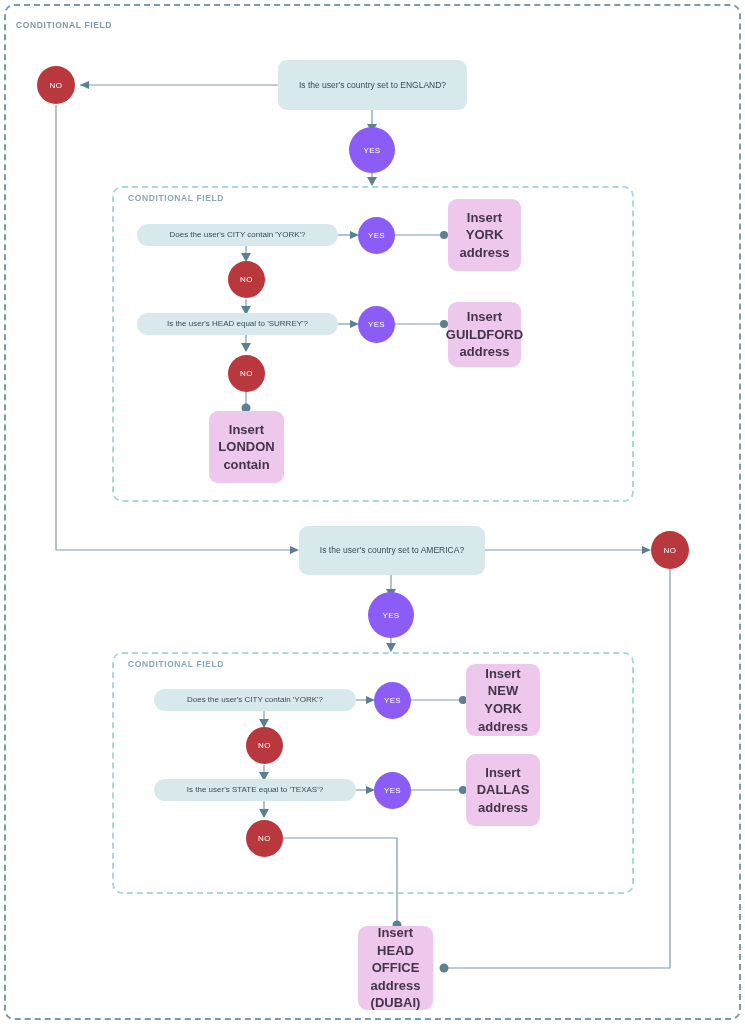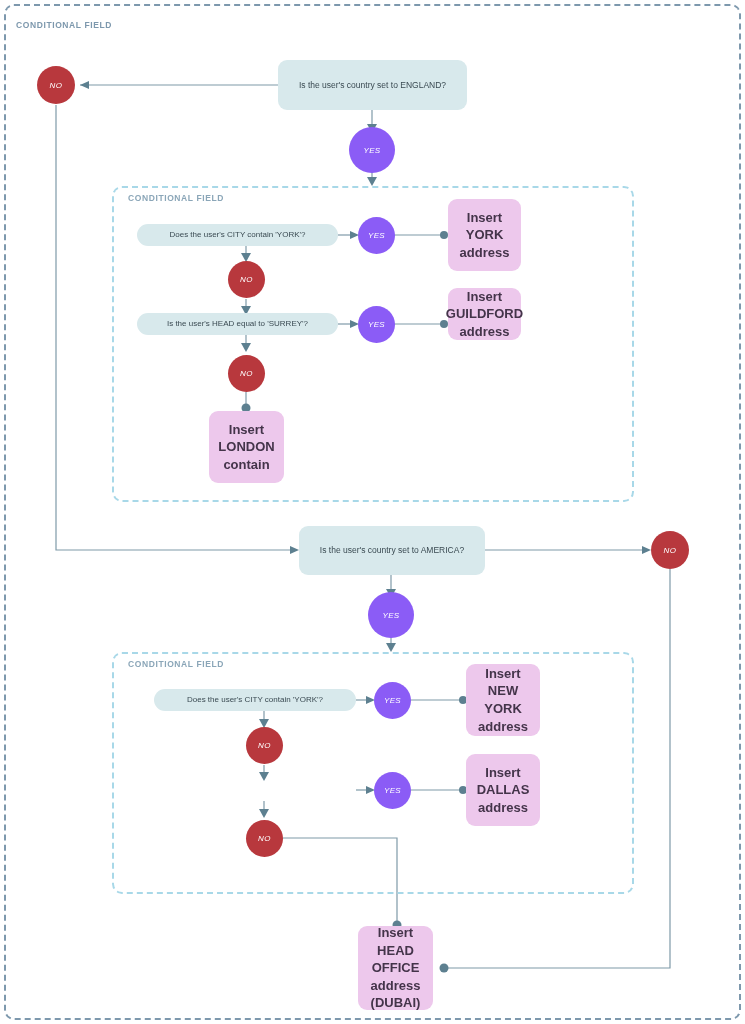--- a/index.html
+++ b/index.html
@@ -67,21 +67,20 @@
   .circle {
     position: absolute;
     border-radius: 50%;
     display: flex;
     align-items: center;
     justify-content: center;
     color: #ffffff;
     font-size: 8px;
     letter-spacing: 0.4px;
     box-sizing: border-box;
-    font-style: italic;
   }
   .circle-yes { background: #8b5cf6; }
   .circle-no  { background: #b8383d; }
   
   .action {
     position: absolute;
     background: #edc8ec;
     border-radius: 9px;
     display: flex;
     align-items: center;
@@ -203,34 +202,35 @@
 
   <div class="question pill" style="left:137px; top:224px; width:201px; height:22px;">Does the user's CITY contain 'YORK'?</div>
   <div class="circle circle-no" style="left:228px; top:261px; width:37px; height:37px;">NO</div>
   <div class="question pill" style="left:137px; top:313px; width:201px; height:22px;">Is the user's HEAD equal to 'SURREY'?</div>
   <div class="circle circle-no" style="left:228px; top:355px; width:37px; height:37px;">NO</div>
 
   <div class="circle circle-yes" style="left:358px; top:217px; width:37px; height:37px;">YES</div>
   <div class="circle circle-yes" style="left:358px; top:306px; width:37px; height:37px;">YES</div>
 
   <div class="action" style="left:448px; top:199px; width:73px; height:72px;">Insert YORK address</div>
-  <div class="action" style="left:448px; top:288px; width:73px; height:52px;">Insert GUILDFORD address</div>
+  <div class="action" style="left:448px; top:302px; width:73px; height:65px;">Insert GUILDFORD address</div>
   <div class="action" style="left:209px; top:411px; width:75px; height:72px;">Insert LONDON contain</div>
 
   <div class="question big" style="left:299px; top:526px; width:186px; height:49px;">Is the user's country set to AMERICA?</div>
 
   <div class="circle circle-no" style="left:651px; top:531px; width:38px; height:38px;">NO</div>
 
   <div class="circle circle-yes" style="left:368px; top:592px; width:46px; height:46px;">YES</div>
 
   <div class="group-frame group-inner" style="left:112px; top:652px; width:522px; height:242px;"></div>
   <div class="group-label" style="left:128px; top:659px;">CONDITIONAL FIELD</div>
 
   <div class="question pill" style="left:154px; top:689px; width:202px; height:22px;">Does the user's CITY contain 'YORK'?</div>
   <div class="circle circle-no" style="left:246px; top:727px; width:37px; height:37px;">NO</div>
+  <div class="question pill" style="left:154px; top:779px; width:202px; height:22px;">Is the user's STATE equal to 'TEXAS'?</div>
   <div class="circle circle-no" style="left:246px; top:820px; width:37px; height:37px;">NO</div>
 
   <div class="circle circle-yes" style="left:374px; top:682px; width:37px; height:37px;">YES</div>
   <div class="circle circle-yes" style="left:374px; top:772px; width:37px; height:37px;">YES</div>
 
   <div class="action" style="left:466px; top:664px; width:74px; height:72px;">Insert NEW YORK address</div>
   <div class="action" style="left:466px; top:754px; width:74px; height:72px;">Insert DALLAS address</div>
 
   <div class="action" style="left:358px; top:926px; width:75px; height:84px;">Insert HEAD OFFICE address (DUBAI)</div>
 

